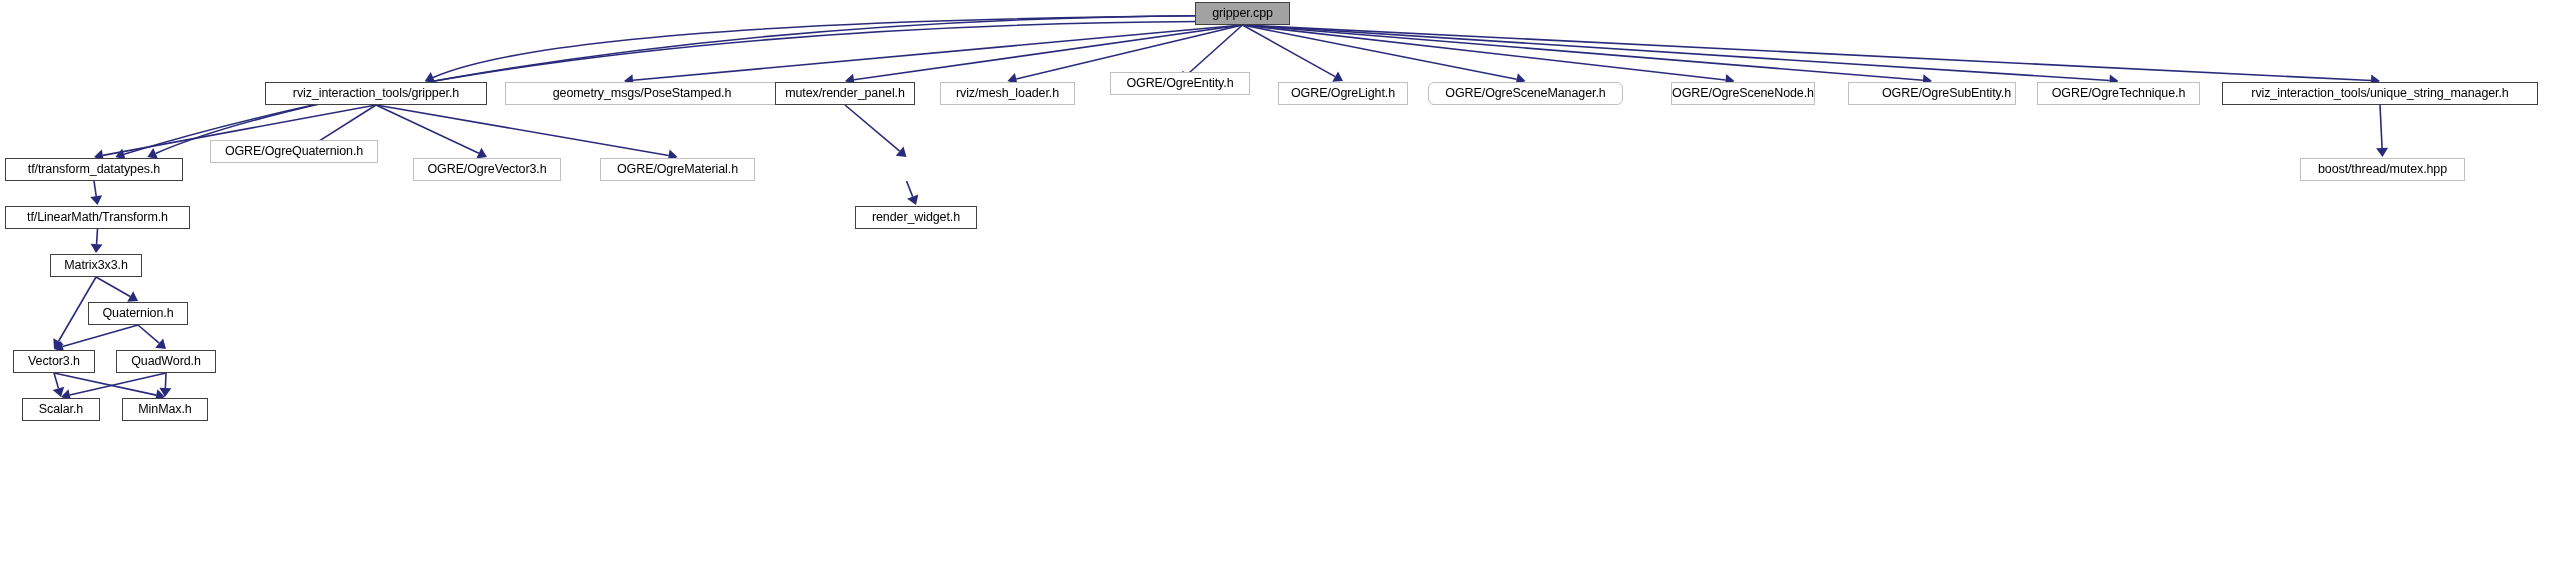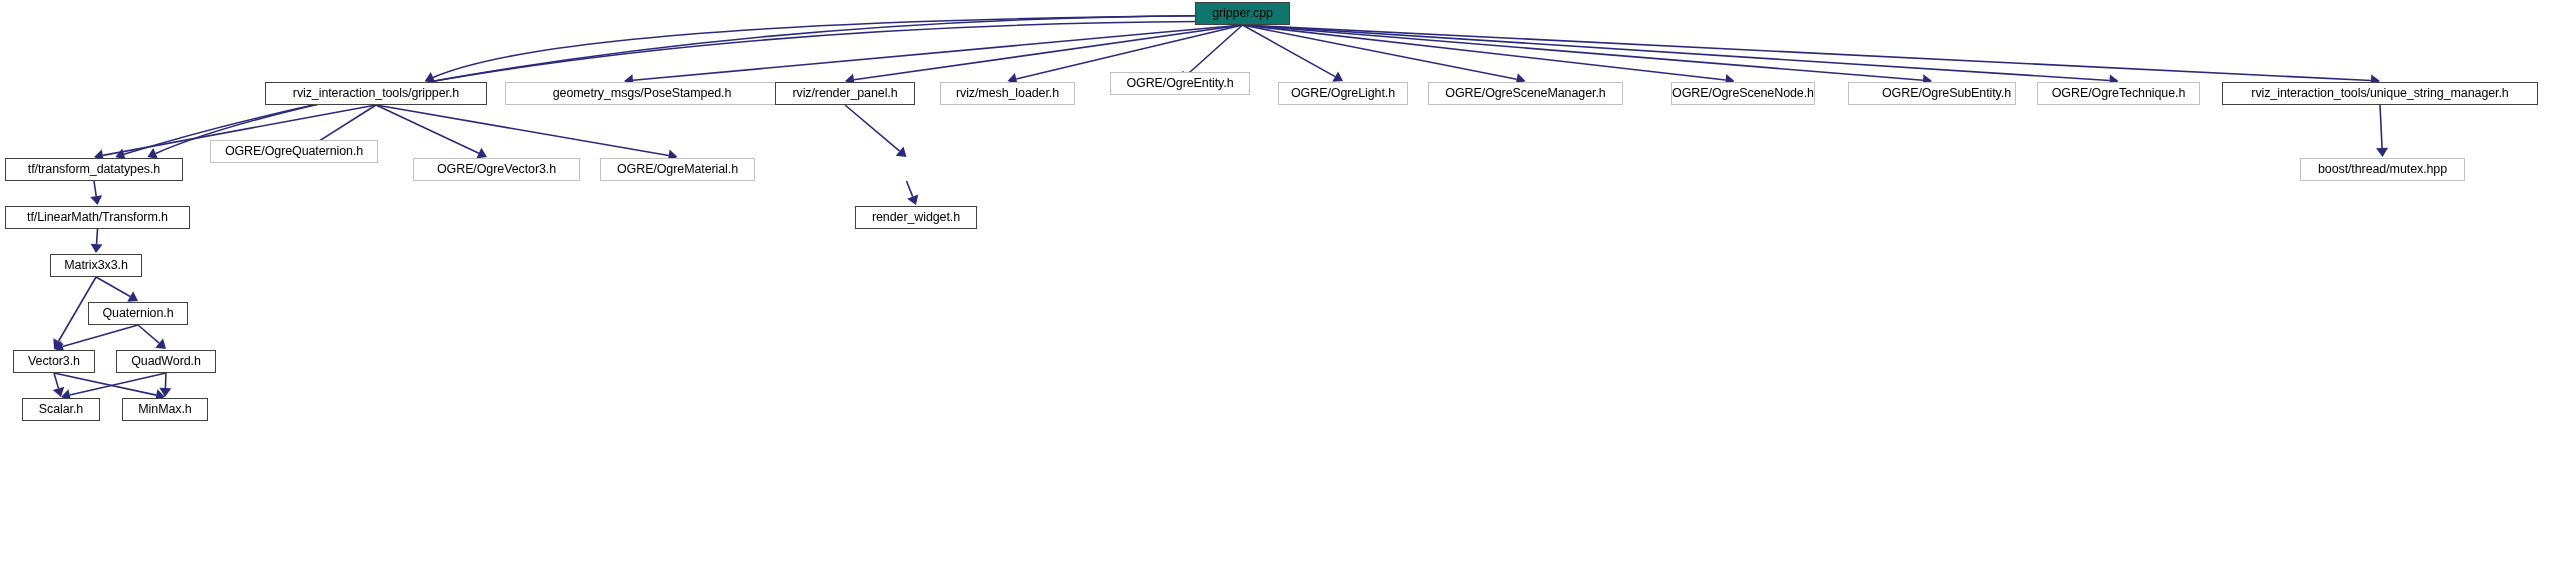--- a/index.html
+++ b/index.html
@@ -40,21 +40,21 @@
     background: #ffffff;
     border: 1px solid #c0c0c0;
     height: 23px;
     padding: 0 7px;
     letter-spacing: -0.1px;
   }
   .node.strong {
     border: 1.5px solid #404040;
   }
   .node.root {
-    background: #0f766e;
+    background: #a3a3a3;
     border: 1.5px solid #404040;
   }
 </style>
 </head>
 <body>
 
 <div id="graph" style="background: rgb(255, 255, 255);">
   <svg id="edges" viewBox="0 0 2549 581" width="2549" height="581" xmlns="http://www.w3.org/2000/svg">
       <g>
         <path d="M 1199,15.799999999999999 C 773.212,19.799999999999997 517.7392,41 433.1062991691866,77.4407447344276" fill="none" stroke="#2a2a7a" stroke-width="1.6"></path>
@@ -180,53 +180,53 @@
 <div class="node root" style="left: 1195px; top: 2px; width: 95px;">
       <span>gripper.cpp</span>
     </div>
     <div class="node strong" style="left: 265px; top: 82px; width: 222px;">
       <span>rviz_interaction_tools/gripper.h</span>
     </div>
     <div class="node " style="left: 505px; top: 82px; width: 274px; align-items: center;">
       <span>geometry_msgs/PoseStamped.h</span>
     </div>
     <div class="node strong" style="left: 775px; top: 82px; width: 140px;">
-      <span>rviz/render_panel.h</span>
+      <span>mutex/render_panel.h</span>
     </div>
     <div class="node " style="left: 940px; top: 82px; width: 135px;">
       <span>rviz/mesh_loader.h</span>
     </div>
     <div class="node " style="left: 1110px; top: 72px; width: 140px;">
       <span>OGRE/OgreEntity.h</span>
     </div>
     <div class="node " style="left: 1278px; top: 82px; width: 130px;">
       <span>OGRE/OgreLight.h</span>
     </div>
-    <div class="node " style="left: 1428px; top: 82px; width: 195px;">
+    <div class="node " style="left: 1428px; top: 82px; width: 195px; border-radius: 6px;">
       <span>OGRE/OgreSceneManager.h</span>
     </div>
     <div class="node " style="left: 1647px; top: 82px; width: 144px; margin-left: 24px;">
       <span>OGRE/OgreSceneNode.h</span>
     </div>
     <div class="node " style="left: 1848px; top: 82px; width: 168px; padding-left: 36px;">
       <span>OGRE/OgreSubEntity.h</span>
     </div>
     <div class="node " style="left: 2037px; top: 82px; width: 163px;">
       <span>OGRE/OgreTechnique.h</span>
     </div>
     <div class="node strong" style="left: 2222px; top: 82px; width: 316px;">
       <span>rviz_interaction_tools/unique_string_manager.h</span>
     </div>
     <div class="node strong" style="left: 5px; top: 158px; width: 178px;">
       <span>tf/transform_datatypes.h</span>
     </div>
     <div class="node " style="left: 210px; top: 140px; width: 168px;">
       <span>OGRE/OgreQuaternion.h</span>
     </div>
-    <div class="node " style="left: 413px; top: 158px; width: 167px;">
+    <div class="node " style="left: 413px; top: 158px; width: 148px;">
       <span>OGRE/OgreVector3.h</span>
     </div>
     <div class="node " style="left: 600px; top: 158px; width: 155px;">
       <span>OGRE/OgreMaterial.h</span>
     </div>
     <div class="node " style="left: 2300px; top: 158px; width: 165px;">
       <span>boost/thread/mutex.hpp</span>
     </div>
     <div class="node strong" style="left: 5px; top: 206px; width: 185px;">
       <span>tf/LinearMath/Transform.h</span>

